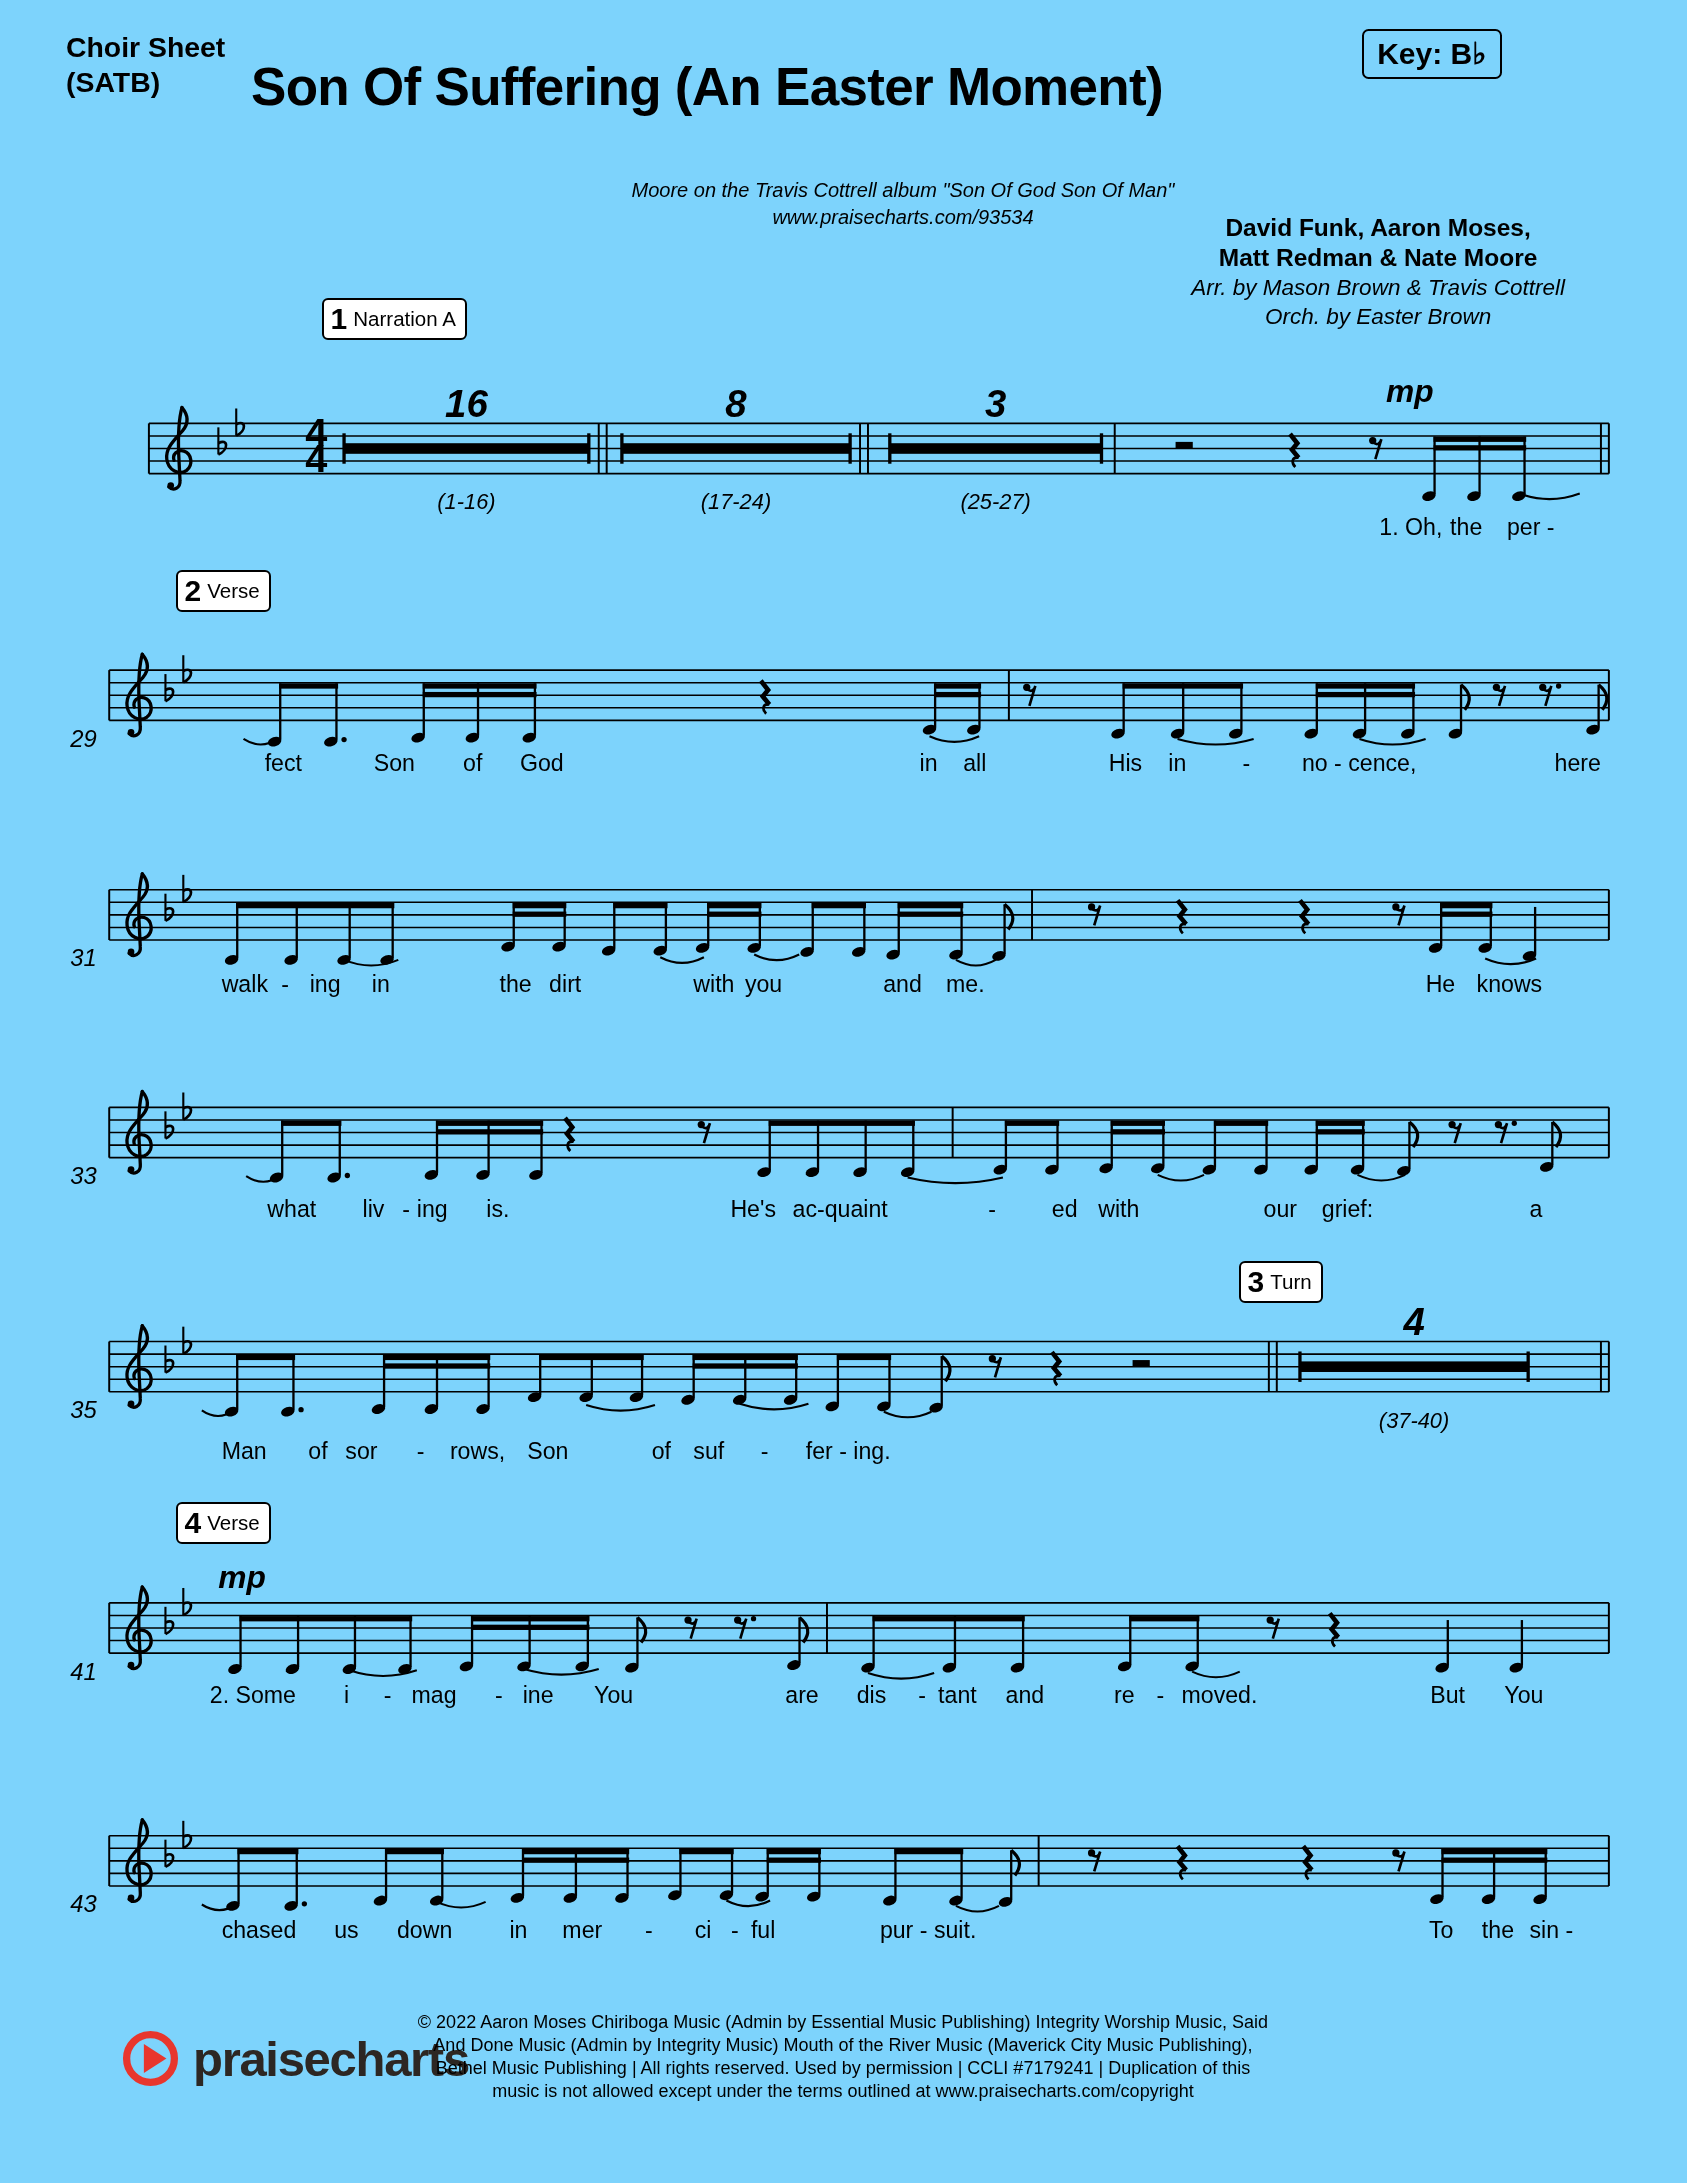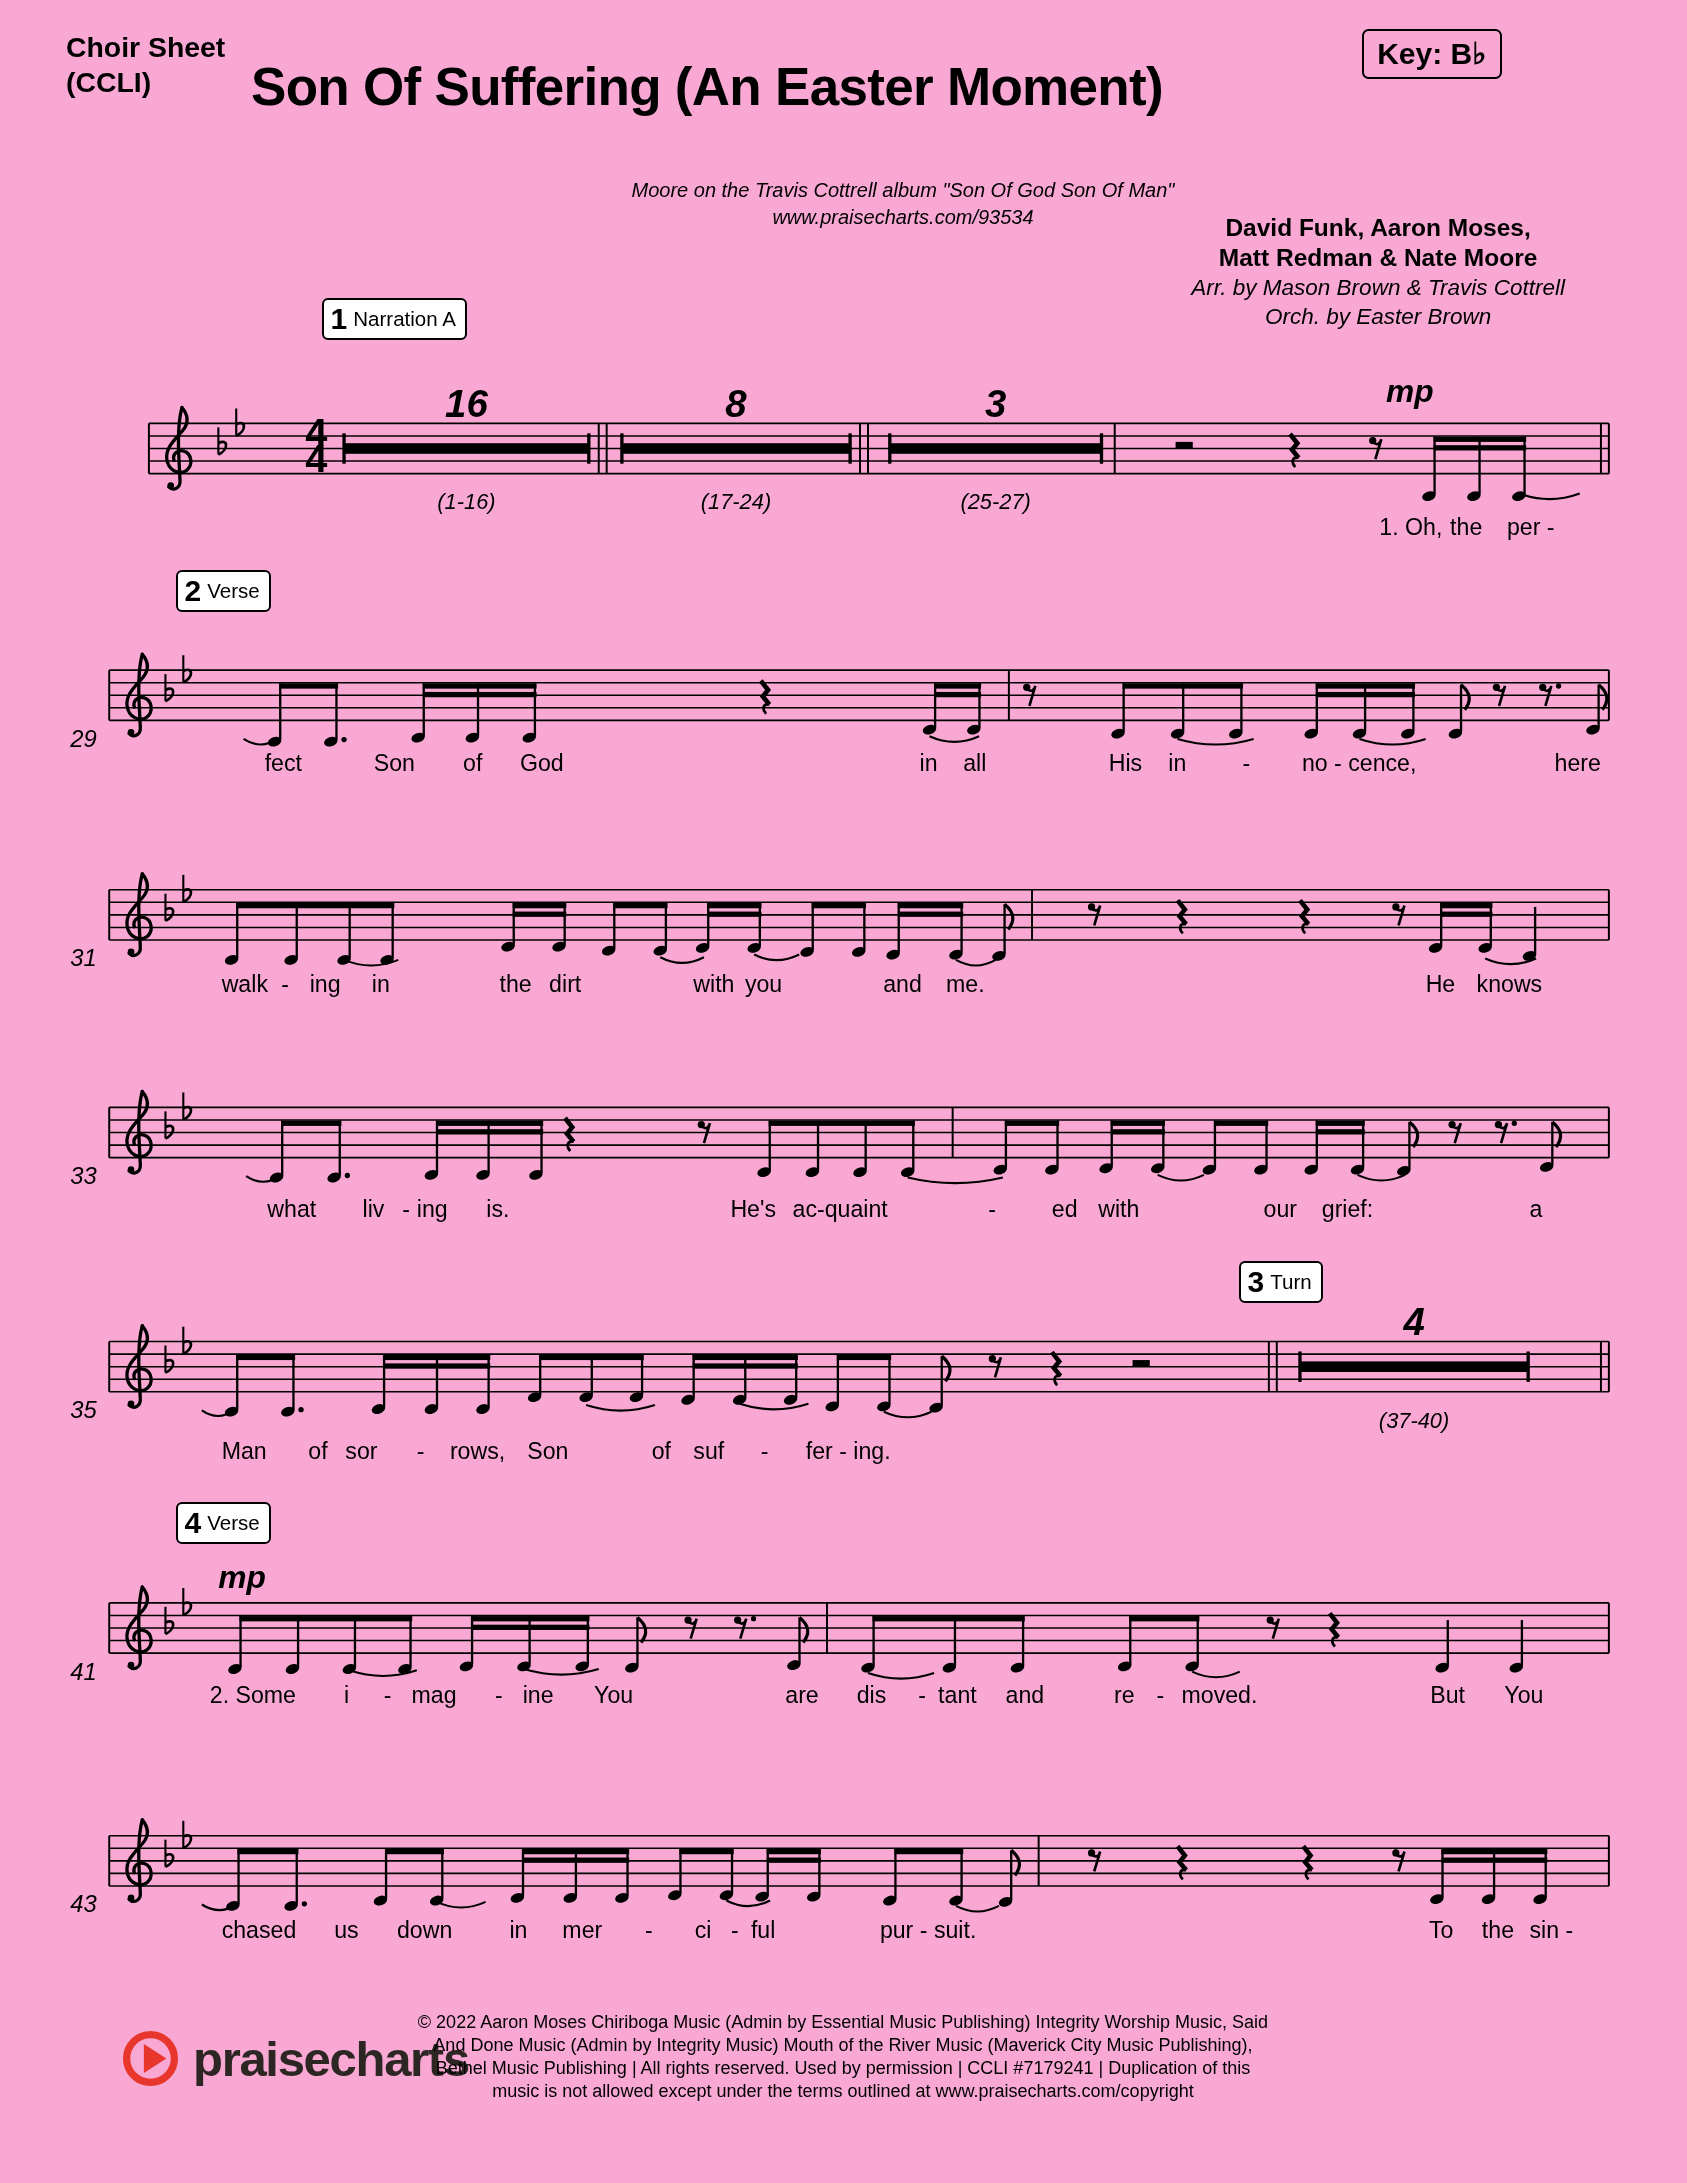--- a/index.html
+++ b/index.html
@@ -1,16 +1,16 @@
 <!DOCTYPE html>
 <html style="font-size:10.6px"><head>
 <meta charset="utf-8">
 <style>
   html,body{margin:0;padding:0;background:#888;}
-  .page{position:relative;width:1687px;height:2183px;background:#f9a8d4;
+  .page{position:relative;width:1687px;height:2183px;background:#7dd3fc;
         font-family:"Liberation Sans",sans-serif;color:#000;overflow:hidden;}
   .abs{position:absolute;}
   .sheet-type{left:66px;top:30px;font-size:28.4px;font-weight:bold;line-height:35px;}
   .key-box{left:1338px;top:29px;border:2.6px solid #000;border-radius:6.6px;
            padding:5.3px 13.2px;font-size:30px;font-weight:bold;margin-left:24px;}
   .title{left:251px;top:56px;width:1317px;text-align:left;font-size:53px;
          font-weight:bold;letter-spacing:-0.7px;margin:0;}
   .sub{left:397px;width:1012px;text-align:center;font-style:italic;font-size:20px;}
   .sub1{top:179px;} .sub2{top:206px;}
   .credits{top:213px;right:122px;text-align:center;}
@@ -27,21 +27,21 @@
   .copyright{left:413px;top:2011px;width:860px;text-align:center;
              font-size:18px;line-height:23px;}
 </style>
 </head>
 <body>
 
 <div class="page">
 
   <div class="abs sheet-type">
     <div>Choir Sheet</div>
-    <div>(CCLI)</div>
+    <div>(SATB)</div>
   </div>
 
   <div class="abs key-box">Key: B♭</div>
 
   <h1 class="abs title">Son Of Suffering (An Easter Moment)</h1>
   <div class="abs sub sub1">Moore on the Travis Cottrell album "Son Of God Son Of Man"</div>
   <div class="abs sub sub2">www.praisecharts.com/93534</div>
 
   <div class="abs credits">
     <div class="c-bold">David Funk, Aaron Moses,</div>

